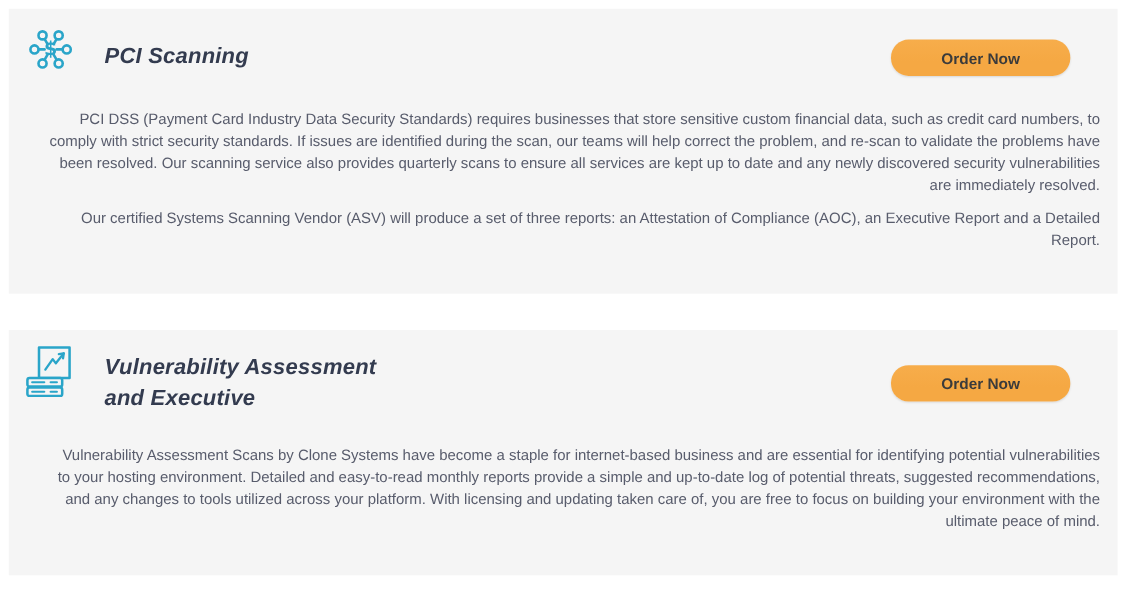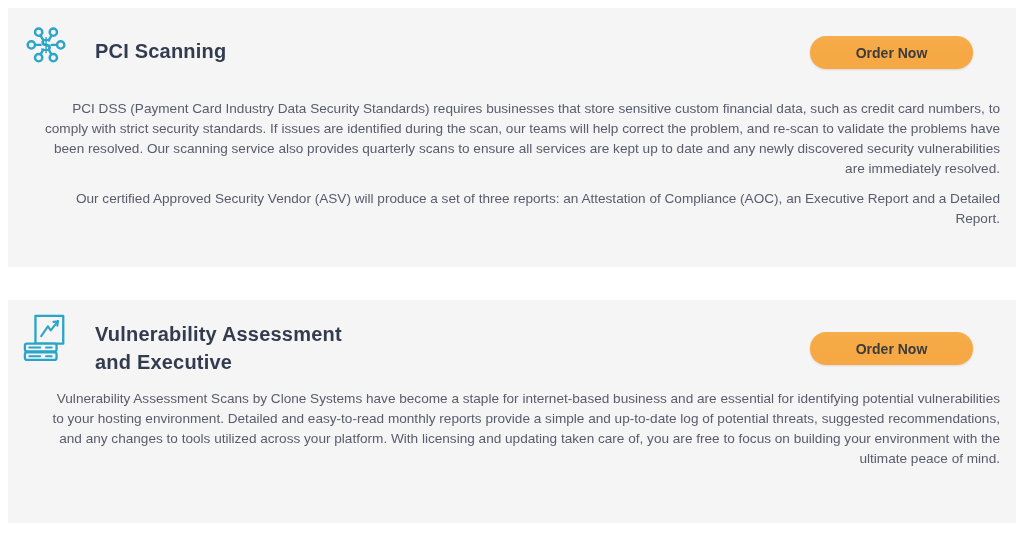--- a/index.html
+++ b/index.html
@@ -27,20 +27,21 @@
   #card-vuln .card-icon { left:15px; top:13px; }
 
   .card-title {
     position:absolute;
     left:87px;
     font-size:20px;
     line-height:28px;
     font-weight:700;
     color:var(--title-color);
     letter-spacing:0.2px;
+    font-style:italic;
   }
   #card-pci  .card-title { top:29px; }
   #card-vuln .card-title { top:20px; width:285px; }
 
   .order-btn {
     position:absolute;
     right:43px;
     width:163px;
     height:33px;
     border:none;
@@ -55,21 +56,21 @@
   }
   #card-pci  .order-btn { top:28px; }
   #card-vuln .order-btn { top:32px; }
 
   .card-paragraphs {
     position:absolute;
     left:35px;
     width:957px;
   }
   #card-pci  .card-paragraphs { top:91px; }
-  #card-vuln .card-paragraphs { top:89px; }
+  #card-vuln .card-paragraphs { top:104px; }
 
   .card-paragraphs p {
     font-size:13.6px;
     line-height:20px;
     color:var(--body-color);
     margin:0 0 10px 0;
     text-align:right;
   }
 </style>
 </head>
@@ -94,21 +95,21 @@
       <text x="24" y="25" text-anchor="middle" dominant-baseline="central" fill="currentColor" stroke="none" font-family="DejaVu Sans, sans-serif" font-size="19" font-weight="bold">$</text>
     </svg>
   </span>
 
   <h2 class="card-title">PCI Scanning</h2>
 
   <button class="order-btn">Order Now</button>
 
   <div class="card-paragraphs">
     <p>PCI DSS (Payment Card Industry Data Security Standards) requires businesses that store sensitive custom financial data, such as credit card numbers, to comply with strict security standards. If issues are identified during the scan, our teams will help correct the problem, and re-scan to validate the problems have been resolved. Our scanning service also provides quarterly scans to ensure all services are kept up to date and any newly discovered security vulnerabilities are immediately resolved.</p>
-    <p>Our certified Approved Security Vendor (ASV) will produce a set of three reports: an Attestation of Compliance (AOC), an Executive Report and a Detailed Report.</p>
+    <p>Our certified Systems Scanning Vendor (ASV) will produce a set of three reports: an Attestation of Compliance (AOC), an Executive Report and a Detailed Report.</p>
   </div>
 
 </section>
 
 <section class="card" id="card-vuln">
 
   <span class="card-icon">
     <svg width="46" height="48" viewBox="0 0 48 50" fill="none" stroke="currentColor" stroke-width="2.4" stroke-linecap="round" stroke-linejoin="round">
       <rect x="13" y="3" width="29" height="29"></rect>
       <path d="M19 24 L26 14 L29 18 L36.5 8.5" stroke-width="2.2"></path>

